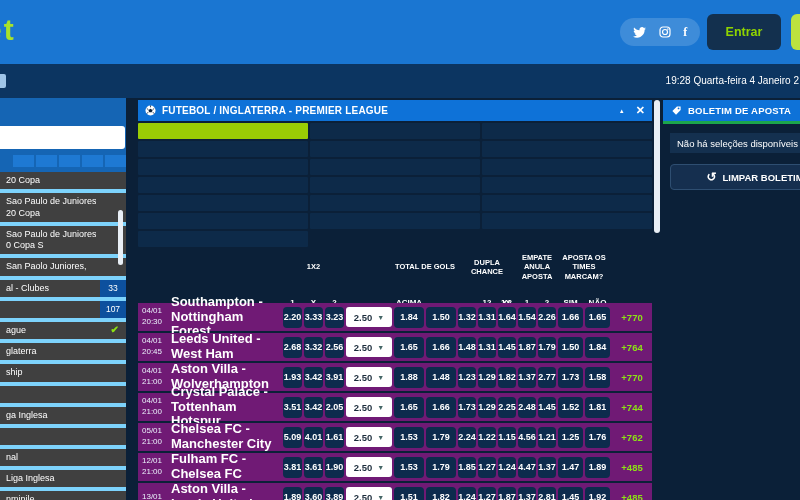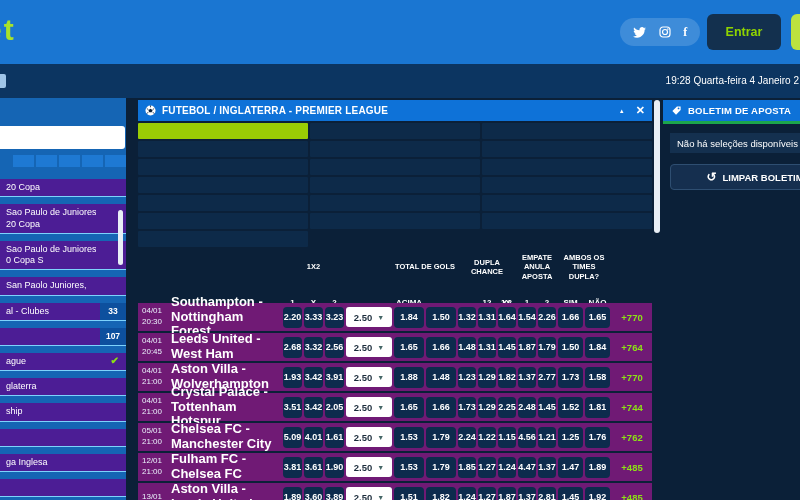--- a/index.html
+++ b/index.html
@@ -27,25 +27,25 @@
   .datetime{position:absolute;right:1px;top:11px;color:#fff;font-size:10px;white-space:nowrap;}
 
   
   .sidebar{position:absolute;left:0;top:98px;width:126px;height:402px;background:#1565B4;overflow:hidden;}
   .side-search{position:absolute;left:-18px;top:28px;width:143px;height:23px;background:#fff;border-radius:3px;
                display:flex;align-items:center;}
   .side-search input{flex:1;border:0;outline:0;background:transparent;font-size:10px;padding:0 4px 0 22px;color:#16324F;}
   .day-tabs{position:absolute;left:0;top:57px;width:126px;display:flex;gap:2px;padding-left:13px;box-sizing:border-box;}
   .dtab{flex:1;height:12px;background:#1E79D3;color:#fff;font-size:8px;font-weight:bold;text-align:center;line-height:12px;}
   .side-list{position:absolute;left:0;top:74px;width:126px;}
-  .side-item{position:relative;background:#4c1d95;border-bottom:1px solid #7dd3fc;padding:3px 30px 3px 6px;
-             color:#fff;font-size:9px;line-height:1.25;min-height:11px;margin-top:7px;}
+  .side-item{position:relative;background:#404040;border-bottom:4px solid #7dd3fc;padding:3px 30px 3px 6px;
+             color:#fff;font-size:9px;line-height:1.25;min-height:11px;}
   .side-item .l1,.side-item .l2{display:block;white-space:nowrap;overflow:hidden;}
   .side-badge{position:absolute;right:0;top:0;bottom:0;width:26px;background:#0D509E;color:#fff;font-size:8.5px;
-              font-weight:bold;display:flex;align-items:center;justify-content:center;}
+              font-weight:normal;display:flex;align-items:center;justify-content:center;}
   .side-check{position:absolute;right:7px;top:50%;transform:translateY(-50%);color:#8CE214;font-size:10px;font-weight:bold;}
   .side-scroll{position:absolute;left:118px;top:112px;width:5px;height:55px;background:#E9EFF6;border-radius:3px;}
 
   
   .main{position:absolute;left:138px;top:100px;width:514px;height:337px;}
   .panel-head{height:21px;background:#0E72D8;display:flex;align-items:center;gap:6px;padding:0 7px;}
   .panel-head .title{color:#fff;font-size:10px;font-weight:bold;letter-spacing:.2px;}
   .panel-head .tools{margin-left:auto;display:flex;align-items:center;gap:11px;color:#fff;}
   .collapse{font-size:6px;} .close{font-size:11px;font-weight:bold;line-height:1;}
   .market-grid{margin-top:2px;display:grid;grid-template-columns:repeat(3,1fr);gap:2px;}
@@ -264,21 +264,21 @@
         <button class="mcell"></button>
         <button class="mcell"></button>
       </div>
 
     <div class="thead">
       <div class="grid grow">
         <span class="g g1">1X2</span>
         <span class="g g2">TOTAL DE GOLS</span>
         <span class="g g3">DUPLA CHANCE</span>
         <span class="g g4">EMPATE ANULA APOSTA</span>
-        <span class="g g5">AMBOS OS TIMES DUPLA?</span>
+        <span class="g g5">APOSTA OS TIMES MARCAM?</span>
       </div>
       <div class="grid srow">
         <span class="s s0">1</span>
         <span class="s s1">X</span>
         <span class="s s2">2</span>
         <span class="s s3">ACIMA</span>
         <span class="s s4">ABAIXO</span>
         <span class="s s5">1X</span>
         <span class="s s6">12</span>
         <span class="s s7">X2</span>

